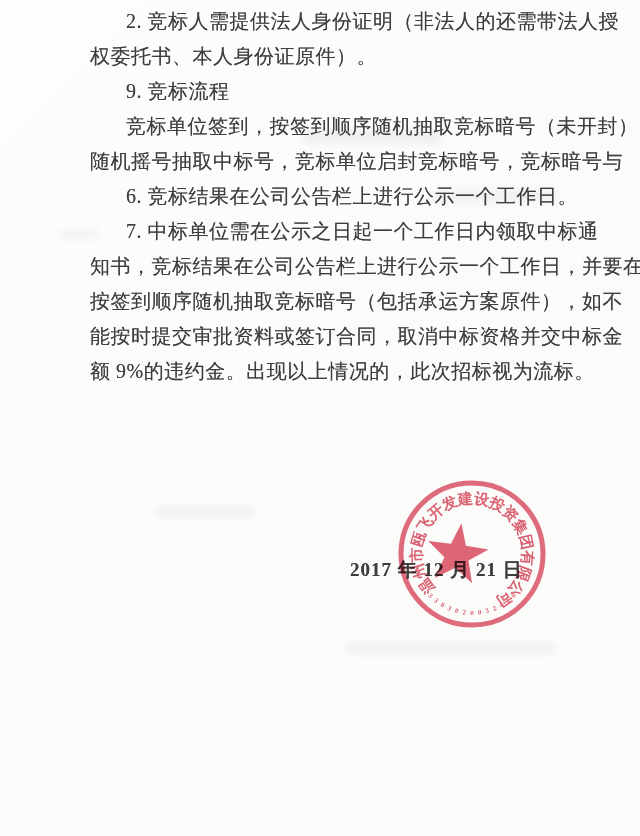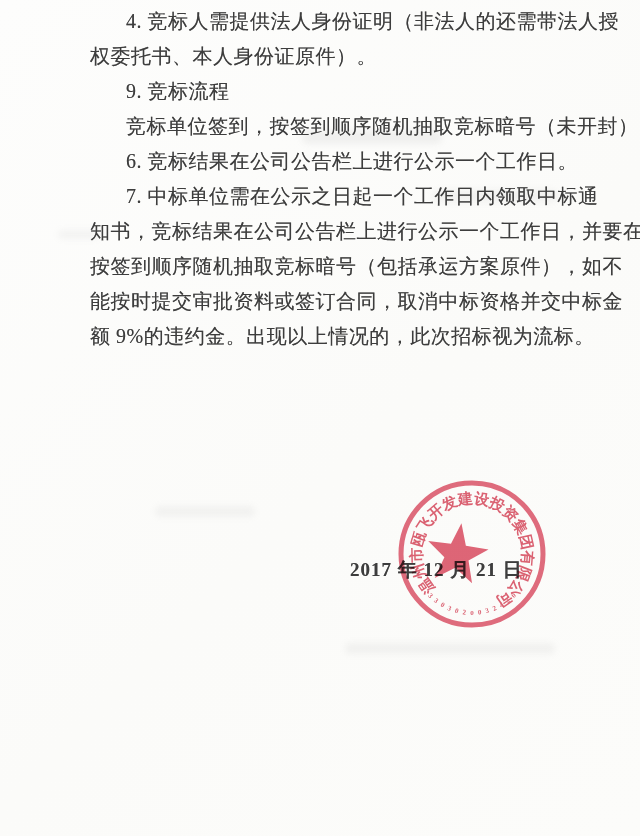--- a/index.html
+++ b/index.html
@@ -84,24 +84,25 @@
 
 <div class="page">
 
   <div class="smudge s1"></div>
   <div class="smudge s2"></div>
   <div class="smudge s3"></div>
   <div class="smudge s4"></div>
   <div class="smudge s5"></div>
 
   <div class="body-text" id="body-lines">
-      <div class="line indent">4. 竞标人需提供法人身份证明（非法人的还需带法人授</div>
+      <div class="line indent">2. 竞标人需提供法人身份证明（非法人的还需带法人授</div>
       <div class="line">权委托书、本人身份证原件）。</div>
       <div class="line indent">9. 竞标流程</div>
       <div class="line indent">竞标单位签到，按签到顺序随机抽取竞标暗号（未开封），</div>
+      <div class="line">随机摇号抽取中标号，竞标单位启封竞标暗号，竞标暗号与</div>
       <div class="line indent">6. 竞标结果在公司公告栏上进行公示一个工作日。</div>
       <div class="line indent">7. 中标单位需在公示之日起一个工作日内领取中标通</div>
       <div class="line">知书，竞标结果在公司公告栏上进行公示一个工作日，并要在</div>
       <div class="line">按签到顺序随机抽取竞标暗号（包括承运方案原件），如不</div>
       <div class="line">能按时提交审批资料或签订合同，取消中标资格并交中标金</div>
       <div class="line">额 9%的违约金。出现以上情况的，此次招标视为流标。</div>
     </div>
 
   <div class="sig-date">2017 年 12 月 21 日</div>
 

